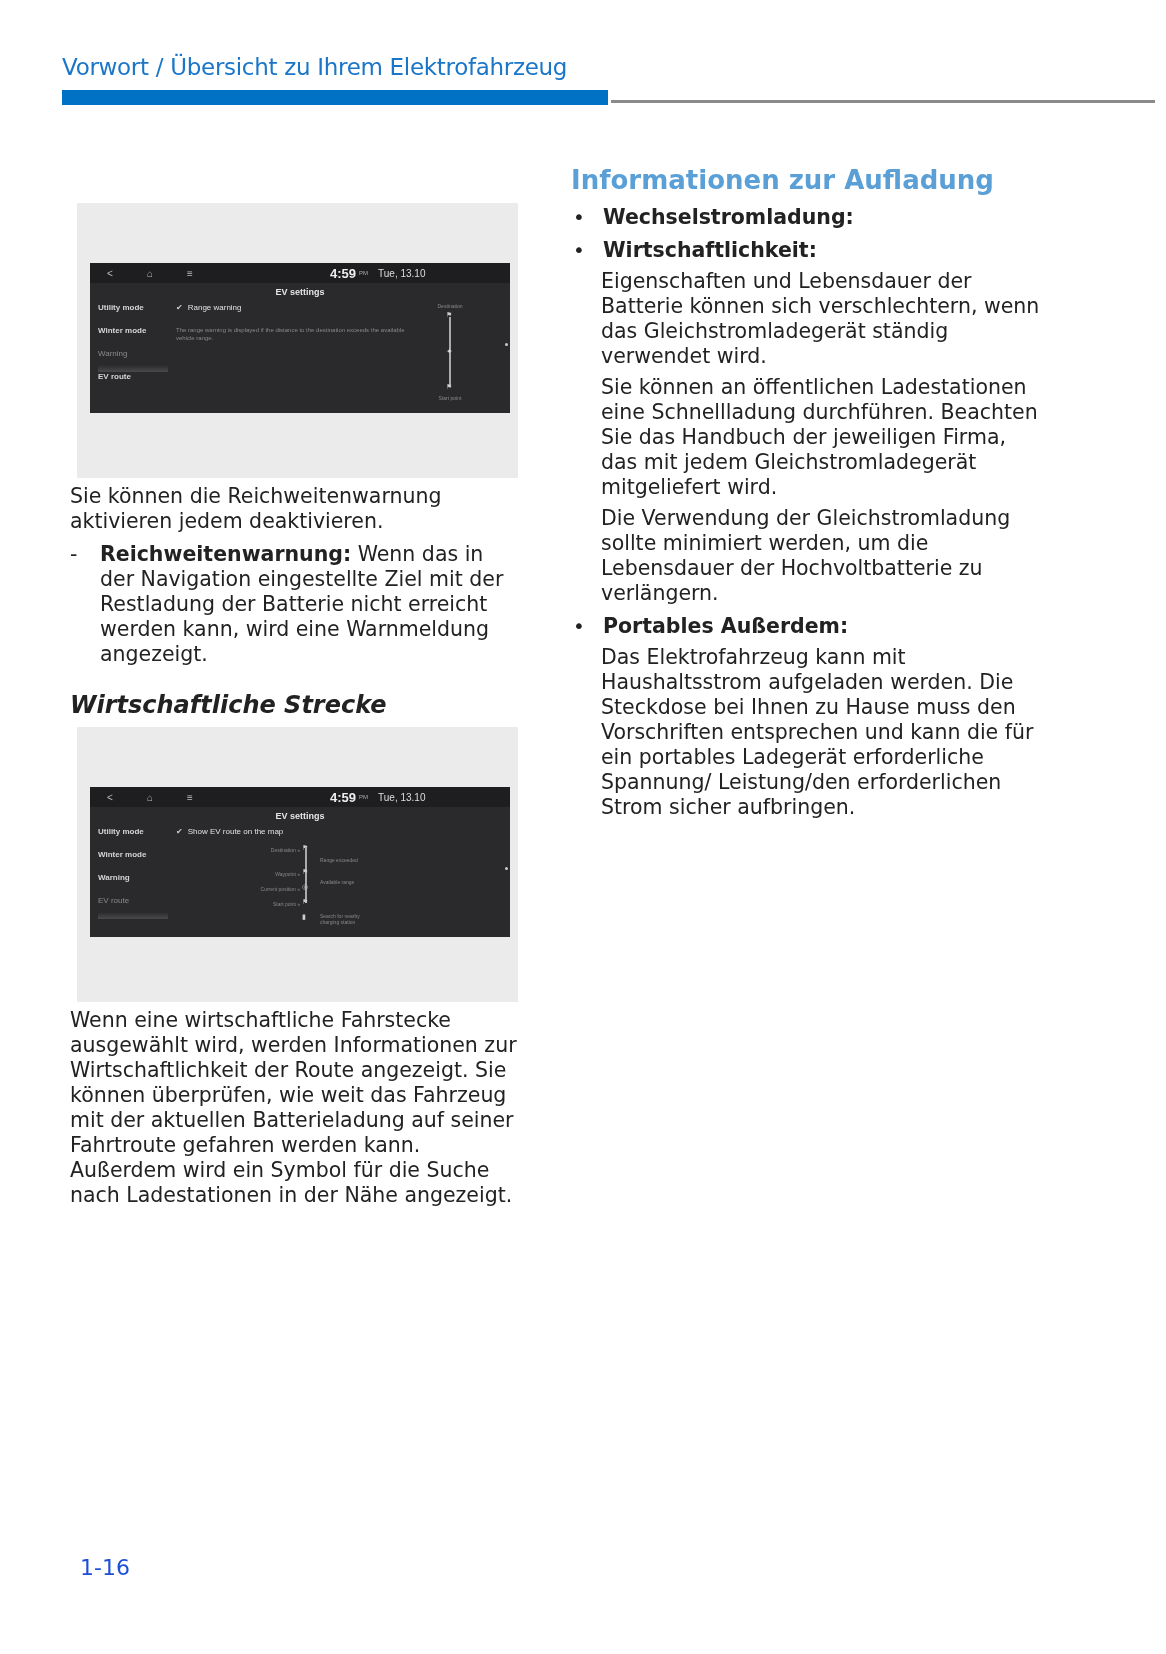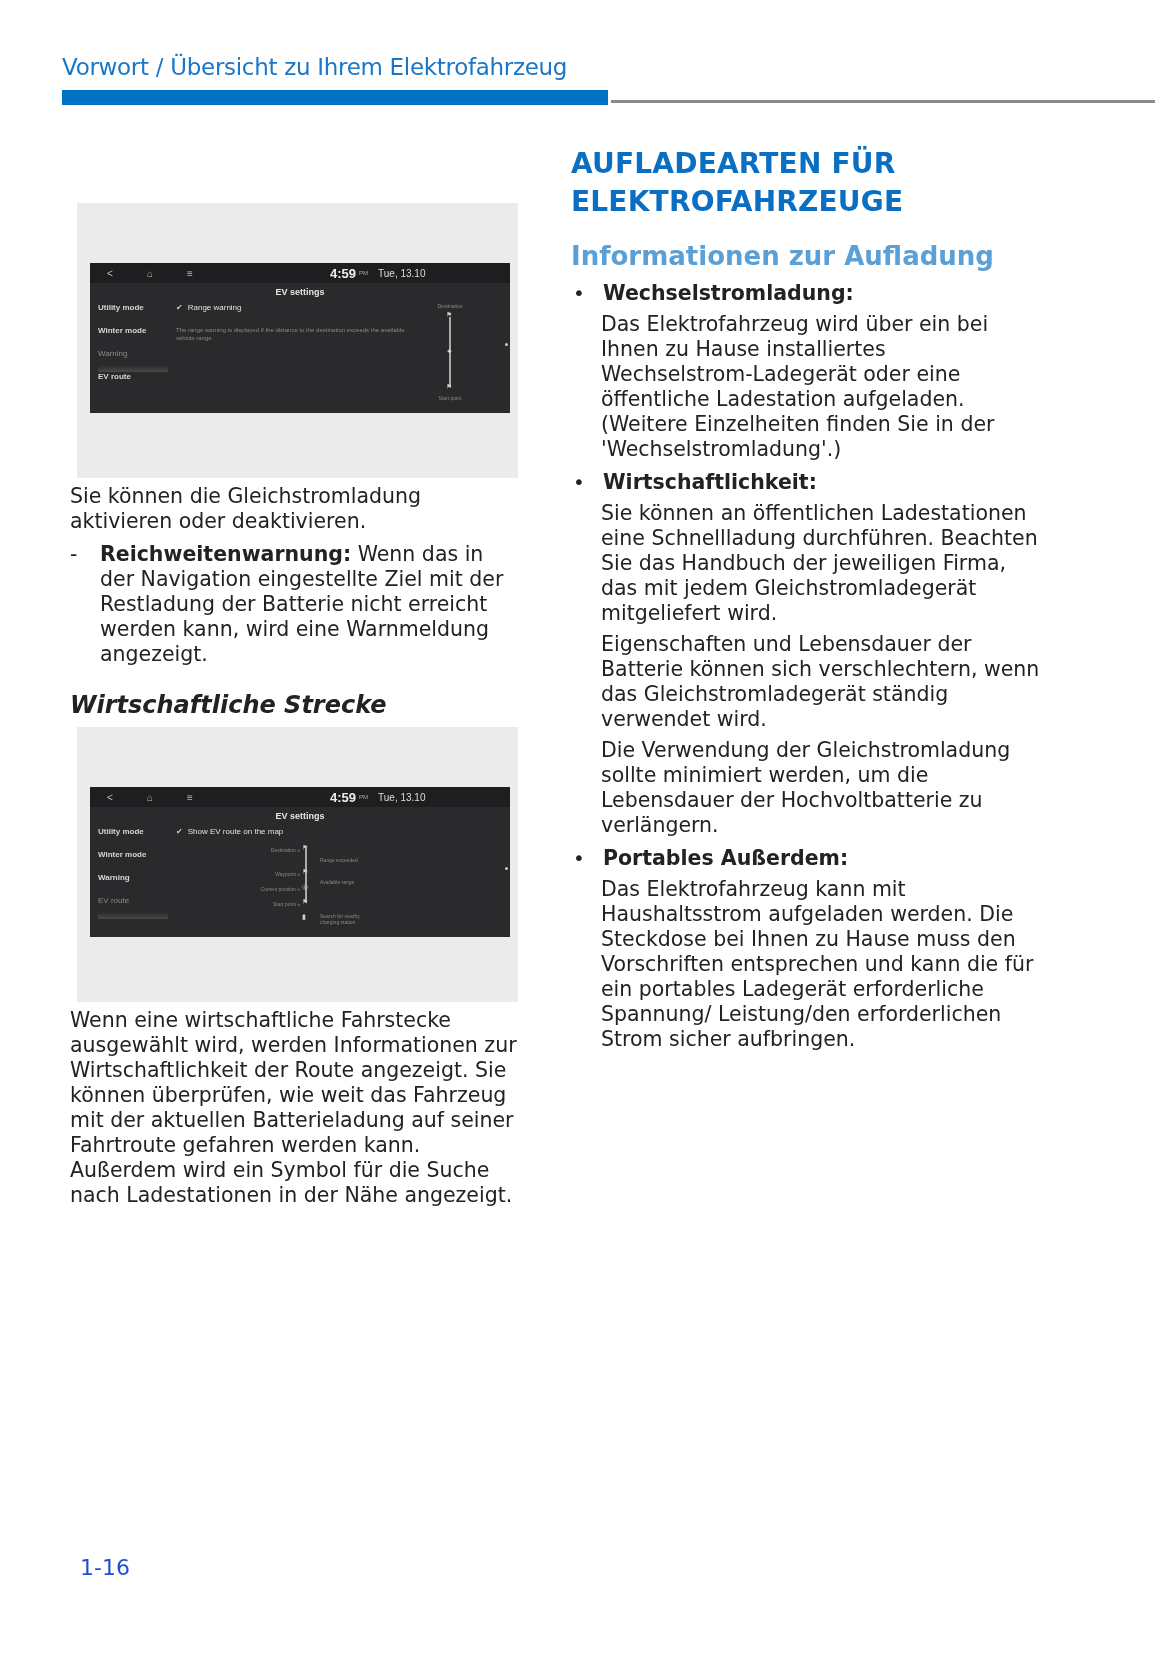--- a/index.html
+++ b/index.html
@@ -104,21 +104,21 @@
         <div class="flagtop">⚑</div>
         <div class="line"></div>
         <div class="dot">✦</div>
         <div class="flagbot">⚑</div>
         <div class="start">Start point</div>
       </div>
       <div class="scroll-dot"></div>
     </div>
   </div>
 
-  <p class="body-text" style="margin-top:6px;">Sie können die Gleichstromladung aktivieren oder deaktivieren.</p>
+  <p class="body-text" style="margin-top:6px;">Sie können die Reichweitenwarnung aktivieren jedem deaktivieren.</p>
   <div class="dash-item">
     <span class="mark">-</span>
     <p class="body-text">
       <b>Reichweitenwarnung:</b><span> Wenn das in der Navigation eingestellte Ziel mit der Restladung der Batterie nicht erreicht werden kann, wird eine Warnmeldung angezeigt.</span>
     </p>
   </div>
 
   <h3 class="sub-italic" style="margin-top:24px;">Wirtschaftliche Strecke</h3>
 
   <div class="figure" style="margin-top:8px;">
@@ -159,38 +159,33 @@
         <div class="rlbl" style="top:68px; width:50px;">Search for nearby charging station</div>
       </div>
       <div class="scroll-dot"></div>
     </div>
   </div>
 
   <p class="body-text" style="margin-top:6px;">Wenn eine wirtschaftliche Fahrstecke ausgewählt wird, werden Informationen zur Wirtschaftlichkeit der Route angezeigt. Sie können überprüfen, wie weit das Fahrzeug mit der aktuellen Batterieladung auf seiner Fahrtroute gefahren werden kann. Außerdem wird ein Symbol für die Suche nach Ladestationen in der Nähe angezeigt.</p>
 </div>
 
 <div class="col-right">
-  <h1 class="h1">
-    <span>AUFLADEARTEN FÜR</span><br>
-    <span>ELEKTROFAHRZEUGE</span>
-  </h1>
   <h2 class="h2">Informationen zur Aufladung</h2>
 
   <div class="bullet">
     <span class="dot">•</span>
     <p class="bullet-title">Wechselstromladung:</p>
   </div>
-  <p class="para">Das Elektrofahrzeug wird über ein bei Ihnen zu Hause installiertes Wechselstrom-Ladegerät oder eine öffentliche Ladestation aufgeladen. (Weitere Einzelheiten finden Sie in der 'Wechselstromladung'.)</p>
 
   <div class="bullet">
     <span class="dot">•</span>
     <p class="bullet-title">Wirtschaftlichkeit:</p>
   </div>
+  <p class="para">Eigenschaften und Lebensdauer der Batterie können sich verschlechtern, wenn das Gleichstromladegerät ständig verwendet wird.</p>
   <p class="para">Sie können an öffentlichen Ladestationen eine Schnellladung durchführen. Beachten Sie das Handbuch der jeweiligen Firma, das mit jedem Gleichstromladegerät mitgeliefert wird.</p>
-  <p class="para">Eigenschaften und Lebensdauer der Batterie können sich verschlechtern, wenn das Gleichstromladegerät ständig verwendet wird.</p>
   <p class="para">Die Verwendung der Gleichstromladung sollte minimiert werden, um die Lebensdauer der Hochvoltbatterie zu verlängern.</p>
 
   <div class="bullet">
     <span class="dot">•</span>
     <p class="bullet-title">Portables Außerdem:</p>
   </div>
   <p class="para">Das Elektrofahrzeug kann mit Haushaltsstrom aufgeladen werden. Die Steckdose bei Ihnen zu Hause muss den Vorschriften entsprechen und kann die für ein portables Ladegerät erforderliche Spannung/ Leistung/den erforderlichen Strom sicher aufbringen.</p>
 </div>
 
 <div class="page-num">1-16</div>

